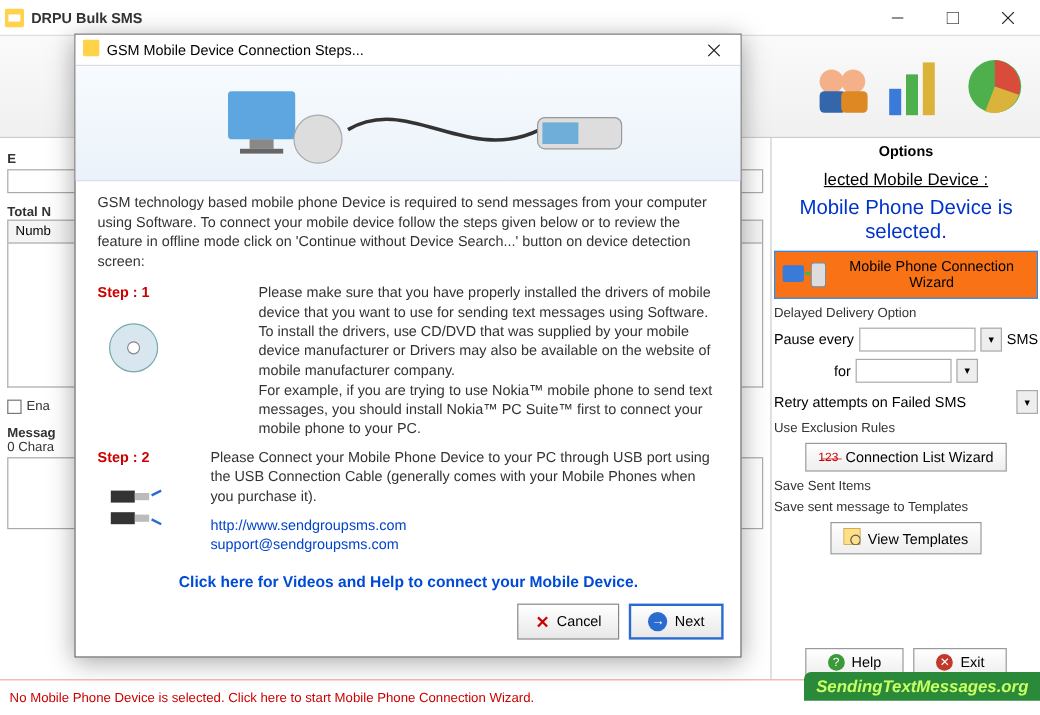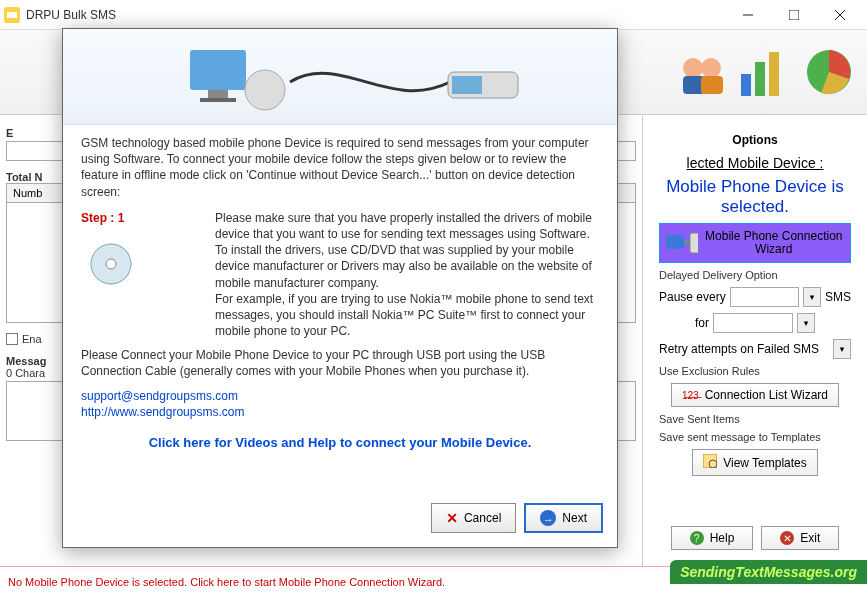--- a/index.html
+++ b/index.html
@@ -1,37 +1,37 @@
 <!DOCTYPE html>
 <html><head>
 <meta charset="utf-8">
 <style>
 * { box-sizing: border-box; margin: 0; padding: 0; font-family: "Segoe UI", Tahoma, sans-serif; font-size: 12px; }
 body { width: 867px; height: 596px; background: #fff; position: relative; overflow: hidden; }
 
 
-.main-titlebar { height: 30px; background: #fff; border-bottom: 1px solid #ddd; display: flex; align-items: center; padding: 0 4px; }
+.main-titlebar { height: 30px; background: #fff; border-bottom: 1px solid #ddd; display: flex; align-items: center; padding: 0 4px; font-weight: bold; }
 .main-titlebar .icon { width: 16px; height: 16px; margin-right: 6px; }
 .main-titlebar .title { flex: 1; color: #333; font-size: 12px; }
 .win-btn { width: 46px; height: 30px; display: flex; align-items: center; justify-content: center; color: #222; cursor: default; }
 
 
 .toolbar-graphics { height: 85px; background: linear-gradient(#fafafa,#f0f0f0); border-bottom: 1px solid #ccc; display: flex; align-items: center; justify-content: flex-end; padding: 0 10px; gap: 8px; }
 .decor { width: 56px; height: 56px; border-radius: 6px; display:flex; align-items:center; justify-content:center; }
 
 
 .main-body { display:flex; height: calc(596px - 30px - 85px - 30px); }
 .left-pane { flex:1; padding:8px 6px; position:relative; }
-.right-pane { width: 225px; border-left:1px solid #ccc; padding:16px; display:flex; flex-direction:column; gap:6px; }
+.right-pane { width: 225px; border-left:1px solid #ccc; padding:2px; display:flex; flex-direction:column; gap:6px; }
 
 .options-title { font-weight:bold; text-align:center; padding:2px 0; }
 .selected-text { color:#0033cc; text-align:center; font-size:17px; }
 .selected-label { text-align:center; font-size:14px;text-decoration:underline; }
 
-.wizard-btn { border:1px solid #1e90ff; background:#8b5cf6; padding:6px; display:flex; align-items:center; gap:6px; width:100%; justify-content:center; }
+.wizard-btn { border:1px solid #1e90ff; background:#f97316; padding:6px; display:flex; align-items:center; gap:6px; width:100%; justify-content:center; }
 .wizard-btn .lbl { text-align:center; line-height:1.1; }
 
 .field-row { display:flex; align-items:center; gap:4px; font-size:11px; }
 .select-box { border:1px solid #aaa; background:#fff; height:20px; flex:1; min-width:50px; }
 .select-arrow { border:1px solid #aaa; width:18px; height:20px; background:#eee; display:flex; align-items:center; justify-content:center; font-size:9px; }
 
 .generic-btn { border:1px solid #999; background:linear-gradient(#fff,#eee); padding:4px 10px; display:flex; align-items:center; gap:6px; }
 .check { width:12px; height:12px; border:1px solid #777; background:#fff; }
 
 
@@ -195,20 +195,34 @@
       </button>
     </div>
   </div>
 </div>
 
 <div class="status-bar">
   <span class="status-left">No Mobile Phone Device is selected. Click here to start Mobile Phone Connection Wizard.</span>
 </div>
 
 <div class="modal">
+  <div class="modal-titlebar">
+    <span style="margin-right:6px;">
+      <svg width="14" height="14">
+          <rect width="14" height="14" fill="#ffd24a" rx="2"></rect>
+        </svg>
+    </span>
+    <span class="t">GSM Mobile Device Connection Steps...</span>
+    <div class="modal-close">
+      <svg width="10" height="10">
+          <line x1="0" y1="0" x2="10" y2="10" stroke="#222"></line>
+          <line x1="10" y1="0" x2="0" y2="10" stroke="#222"></line>
+        </svg>
+    </div>
+  </div>
   <div class="modal-hero">
     <svg width="500" height="90">
       <rect x="100" y="18" width="56" height="40" fill="#5ea6e0" rx="3"></rect>
         <rect x="118" y="58" width="20" height="8" fill="#888"></rect>
         <rect x="110" y="66" width="36" height="4" fill="#666"></rect>
       <ellipse cx="175" cy="58" rx="20" ry="20" fill="#ddd" stroke="#aaa"></ellipse>
       <path d="M200 50 C 250 20, 300 80, 360 50" stroke="#333" stroke-width="3" fill="none"></path>
       <rect x="358" y="40" width="70" height="26" fill="#ddd" stroke="#999" rx="6"></rect>
         <rect x="362" y="44" width="30" height="18" fill="#6faed8"></rect>
     </svg>
@@ -222,25 +236,37 @@
           <svg width="48" height="48">
               <circle cx="24" cy="24" r="20" fill="#d8e6f0" stroke="#7aa"></circle>
               <circle cx="24" cy="24" r="5" fill="#fff" stroke="#888"></circle>
             </svg>
         </div>
       </div>
       <div class="step-body" style="white-space:pre-line;margin-left:40px;">Please make sure that you have properly installed the drivers of mobile device that you want to use for sending text messages using Software. To install the drivers, use CD/DVD that was supplied by your mobile device manufacturer or Drivers may also be available on the website of mobile manufacturer company.
 For example, if you are trying to use Nokia™ mobile phone to send text messages, you should install Nokia™ PC Suite™ first to connect your mobile phone to your PC.</div>
     </div>
     <div class="step-row">
+      <div>
+        <div class="step-label">Step : 2</div>
+        <div class="step-ico">
+          <svg width="50" height="42">
+              <rect x="6" y="6" width="20" height="10" fill="#333"></rect>
+              <rect x="26" y="8" width="12" height="6" fill="#bbb"></rect>
+              <rect x="6" y="24" width="20" height="10" fill="#333"></rect>
+              <rect x="26" y="26" width="12" height="6" fill="#bbb"></rect>
+              <path d="M40 10 L48 6 M40 30 L48 34" stroke="#2a6bd0" stroke-width="2"></path>
+            </svg>
+        </div>
+      </div>
       <div class="step-body">
         <div>Please Connect your Mobile Phone Device to your PC through USB port using the USB Connection Cable (generally comes with your Mobile Phones when you purchase it).</div>
         <div class="links">
+          <a>http://www.sendgroupsms.com</a>
           <a>support@sendgroupsms.com</a>
-          <a>http://www.sendgroupsms.com</a>
         </div>
       </div>
     </div>
     <div class="video-link">Click here for Videos and Help to connect your Mobile Device.</div>
   </div>
   <div class="modal-footer">
     <button class="dlg-btn">
       <span class="x-red">✕</span>
       <span>Cancel</span>
     </button>

